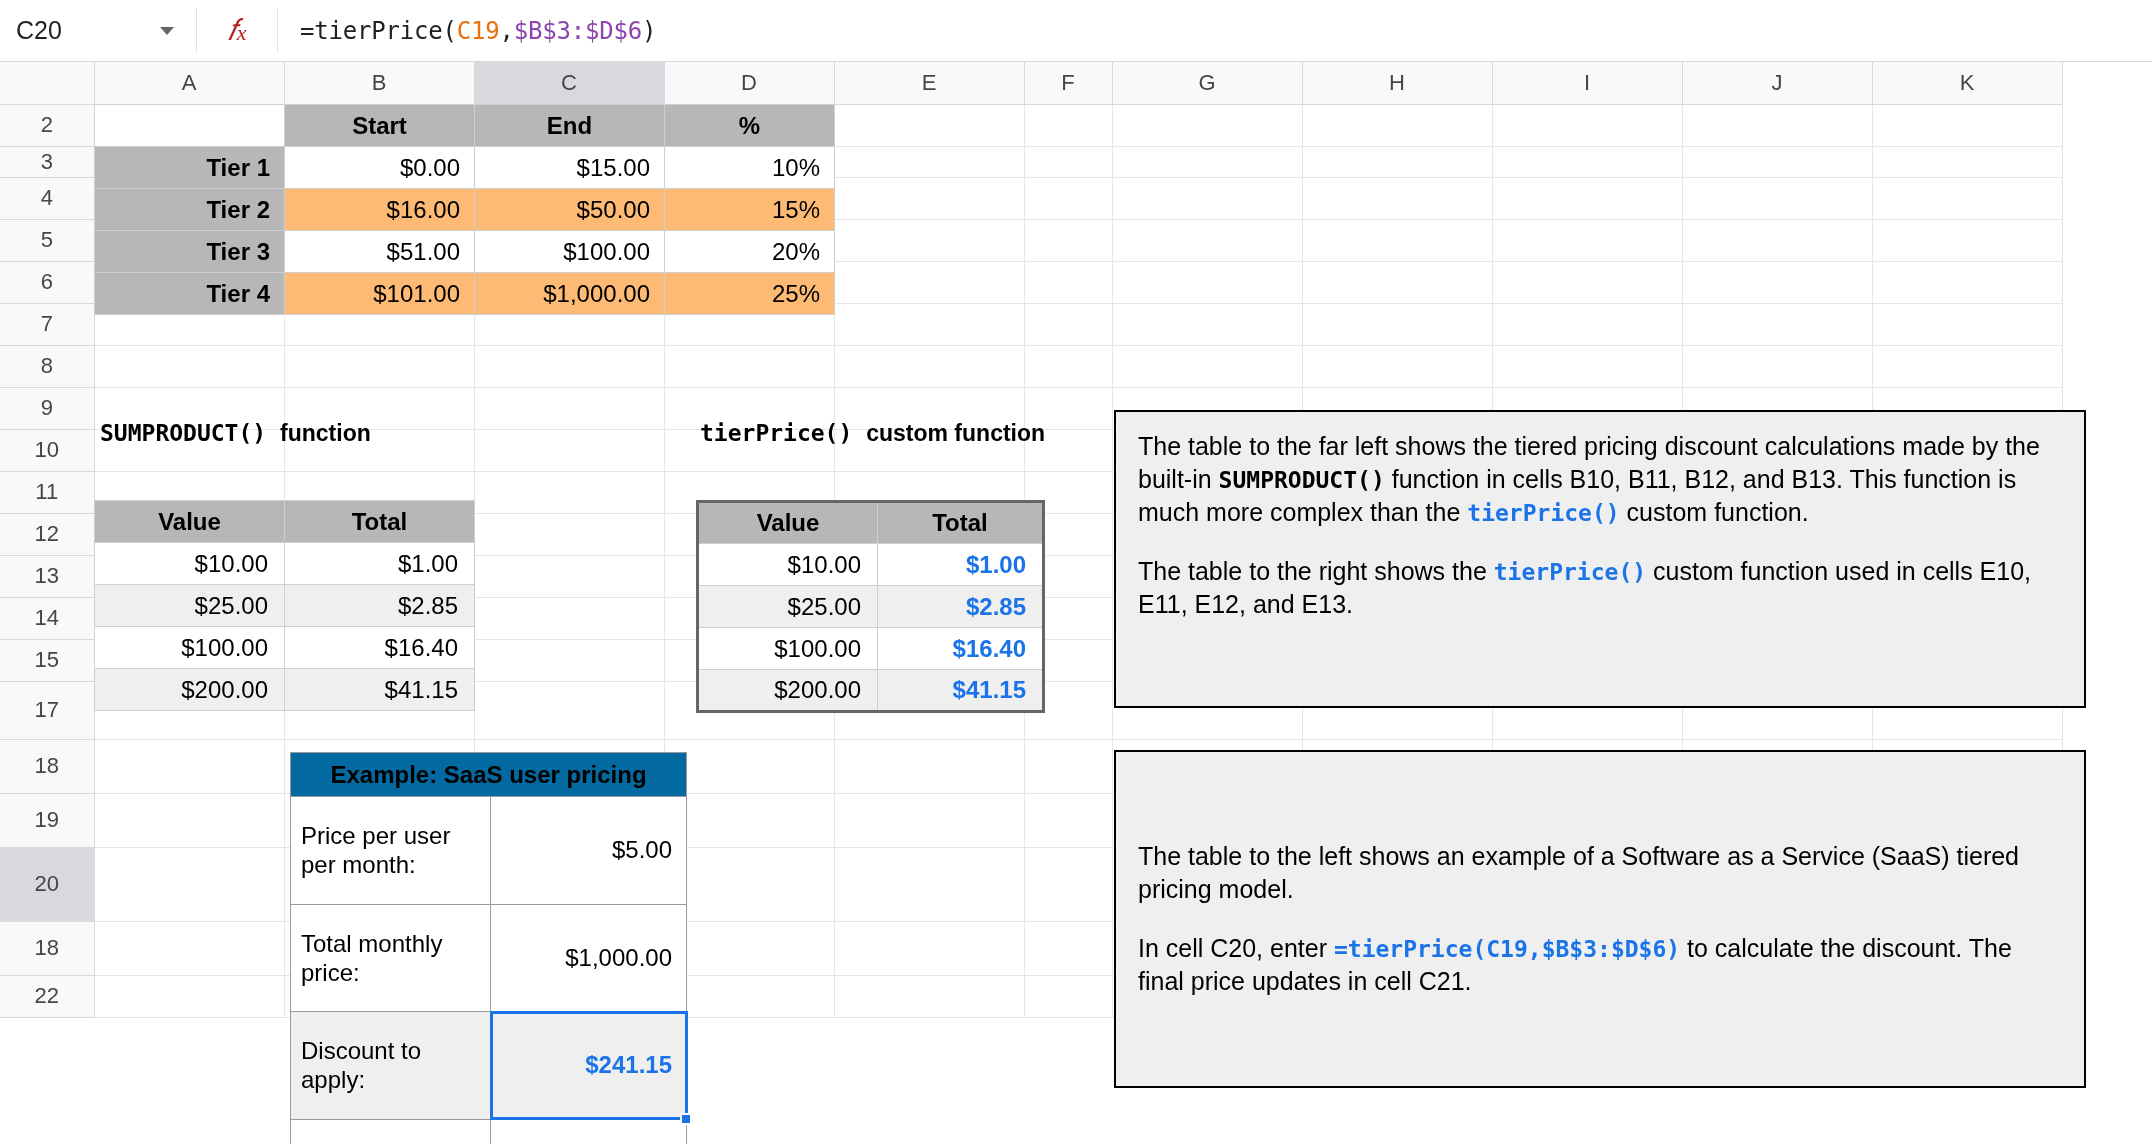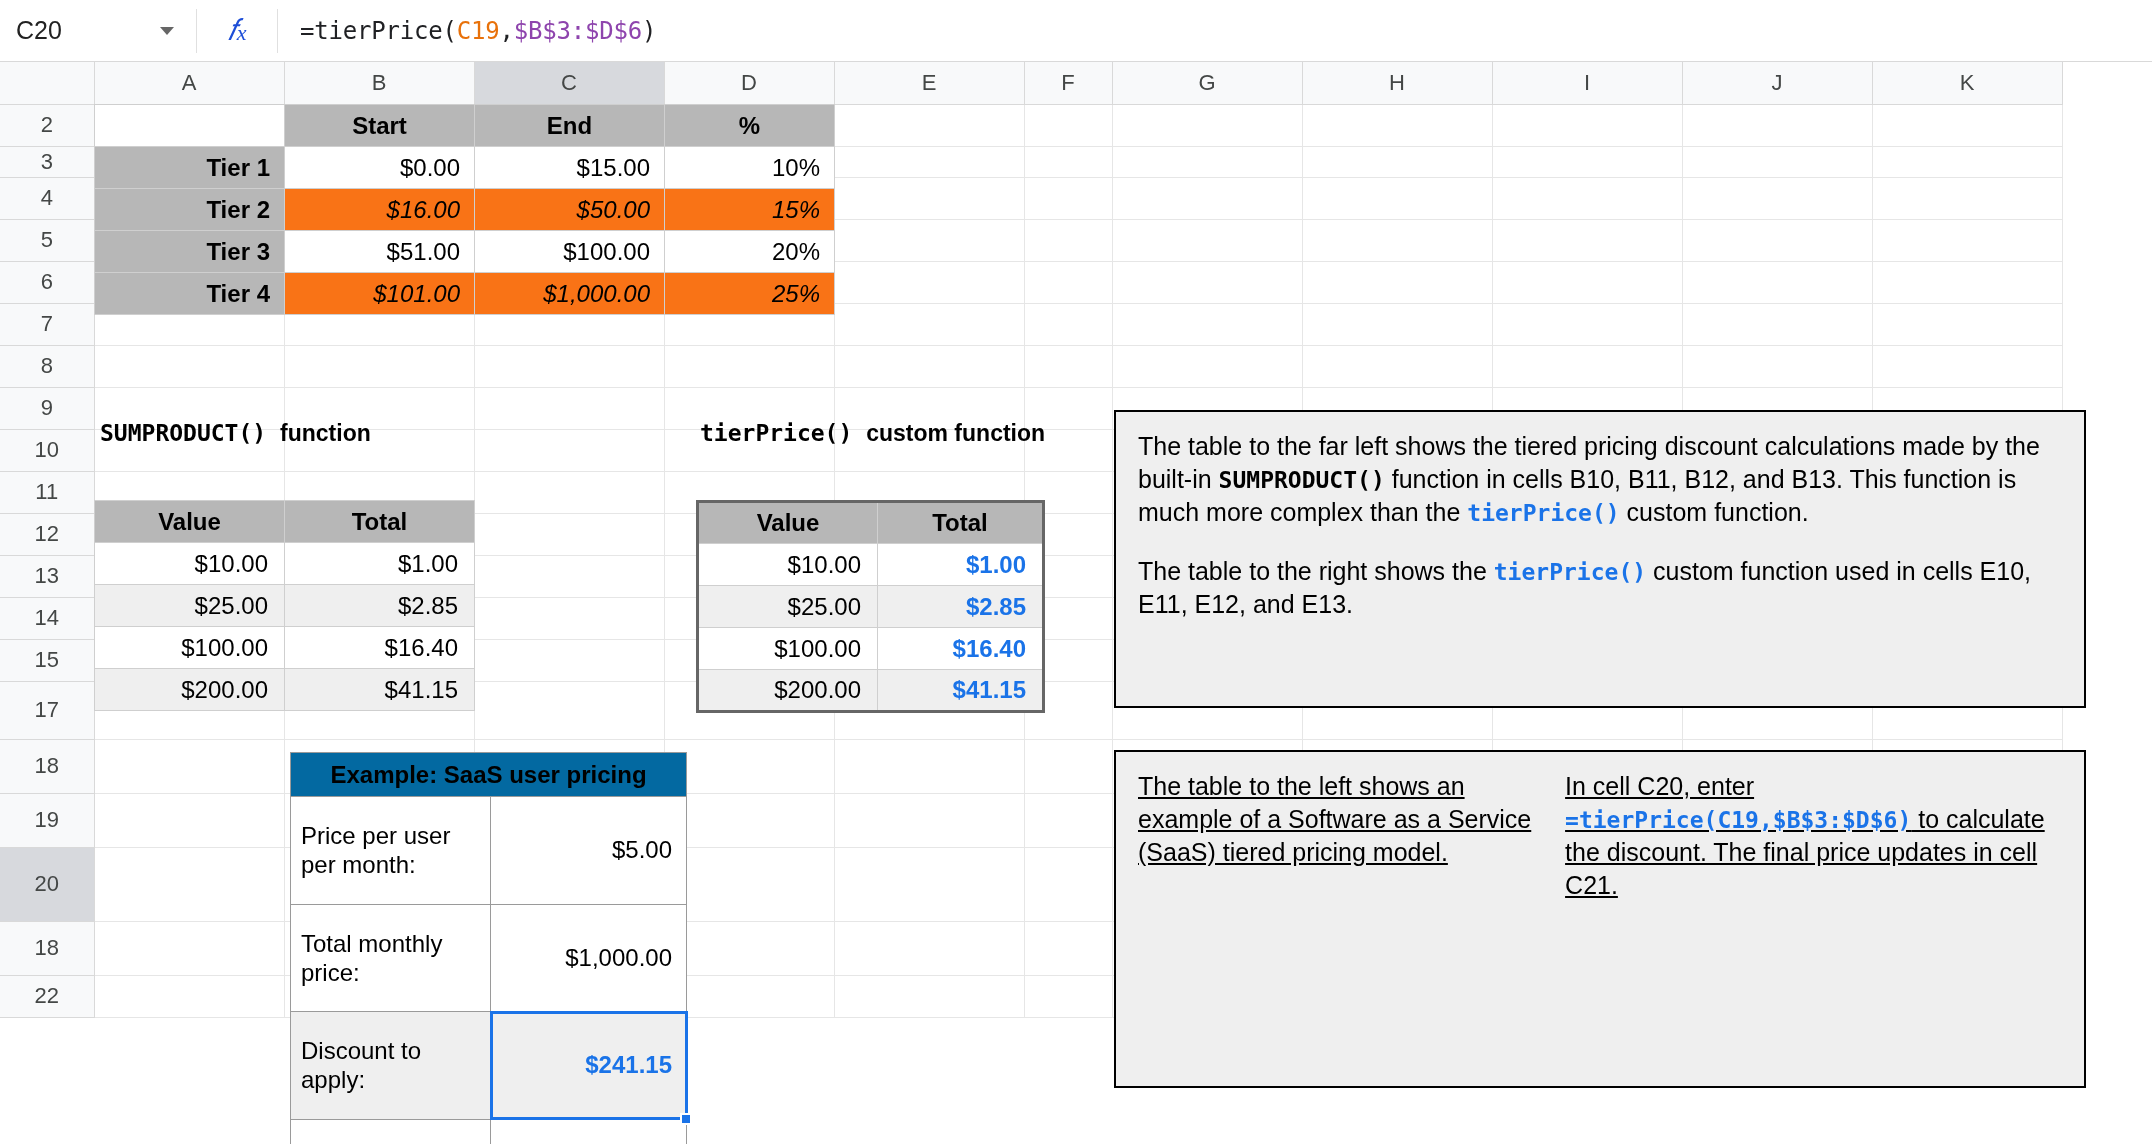--- a/index.html
+++ b/index.html
@@ -39,21 +39,21 @@
     border-right: 7px solid transparent;
     border-top: 8px solid #666;
   }
   .vdiv { width: 1px; height: 44px; background: #e0e0e0; }
   #fx-cell {
     width: 80px;
     display: flex; align-items: center; justify-content: center;
     font-family: "Liberation Serif", serif;
     font-style: italic;
     font-size: 30px;
-    color: #1d4ed8;
+    color: #b91c1c;
   }
   #formula-input {
     flex: 1;
     padding-left: 22px;
     font-family: "DejaVu Sans Mono", monospace;
     font-size: 24px;
     color: #202124;
     white-space: pre;
     letter-spacing: -0.2px;
   }
@@ -112,21 +112,21 @@
   .tier-tbl { border-collapse: collapse; }
   .tier-tbl td, .tier-tbl th {
     font-size: 24px;
     height: 42px;
     padding: 0 14px;
     border: 1px solid #cfcfcf;
   }
   .tier-hdr { background: #b7b7b7; font-weight: bold; text-align: center; color:#000; }
   .tier-rowlbl { background: #b7b7b7; font-weight: bold; text-align: right; color:#000; }
   .tier-val { text-align: right; background: #ffffff; }
-  .tier-val.alt { background: #f97316; font-style: italic; }
+  .tier-val.alt { background: #fdba74; }
   .tier-blank { background:#ffffff; }
 
   
   .mini { border-collapse: collapse; margin-top: 40px; }
   .mini th, .mini td {
     font-size: 24px;
     height: 42px;
     padding: 0 16px;
     border: 1px solid #cfcfcf;
   }
@@ -637,19 +637,19 @@
         <td class="val">$758.85</td>
       </tr>
     </tbody>
       </table>
 
     <div class="note ov" style="left:1114px; top:348px; width:972px; height:298px;">
       <p><span>The table to the far left shows the tiered pricing discount calculations made by the built-in </span><span class="mono">SUMPRODUCT()</span><span> function in cells B10, B11, B12, and B13. This function is much more complex than the </span><span class="mono blue">tierPrice()</span><span> custom function.</span></p>
       <p><span>The table to the right shows the </span><span class="mono blue">tierPrice()</span><span> custom function used in cells E10, E11, E12, and E13.</span></p>
     </div>
 
-    <div class="note ov" style="left:1114px; top:688px; width:972px; height:338px; display:flex; flex-direction:row; justify-content:center;text-decoration:underline;">
+    <div class="note ov" style="left:1114px; top:688px; width:972px; height:338px; display:flex; flex-direction:column; justify-content:center;">
       <p>The table to the left shows an example of a Software as a Service (SaaS) tiered pricing model.</p>
       <p><span>In cell C20, enter </span><span class="mono blue">=tierPrice(C19,$B$3:$D$6)</span><span> to calculate the discount. The final price updates in cell C21.</span></p>
     </div>
 
   </div>
 </div>
 
 </body></html>

